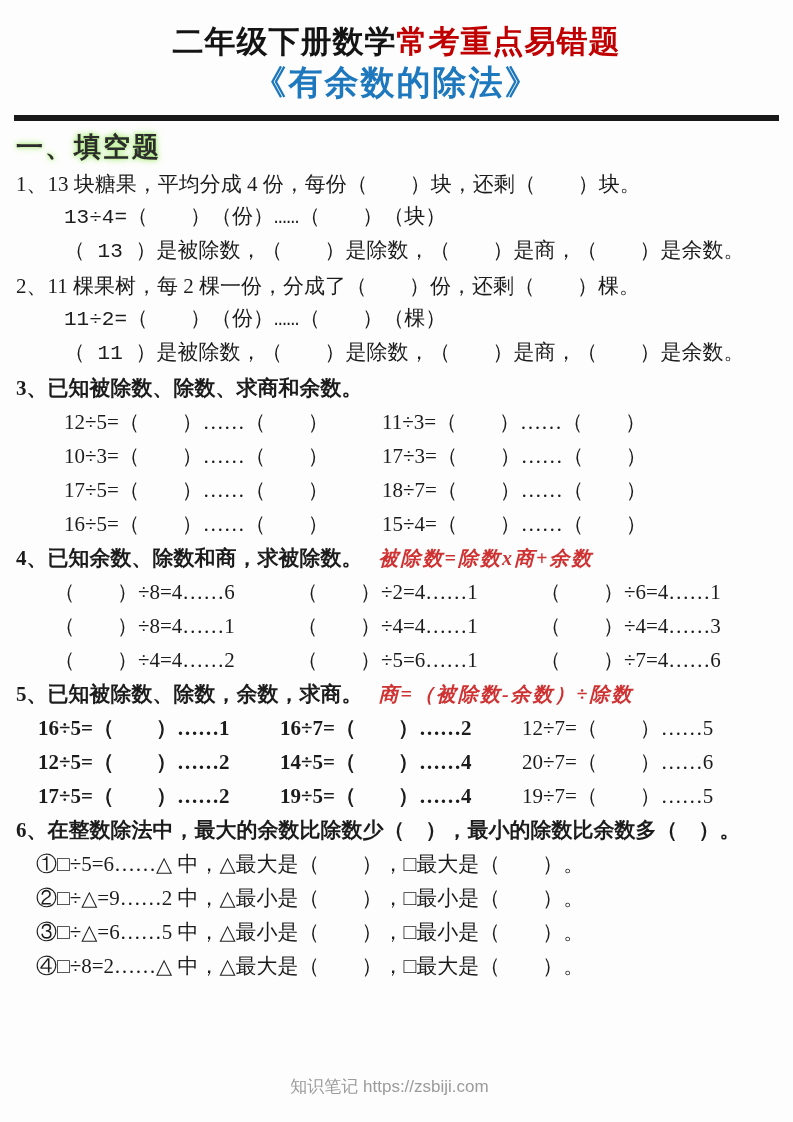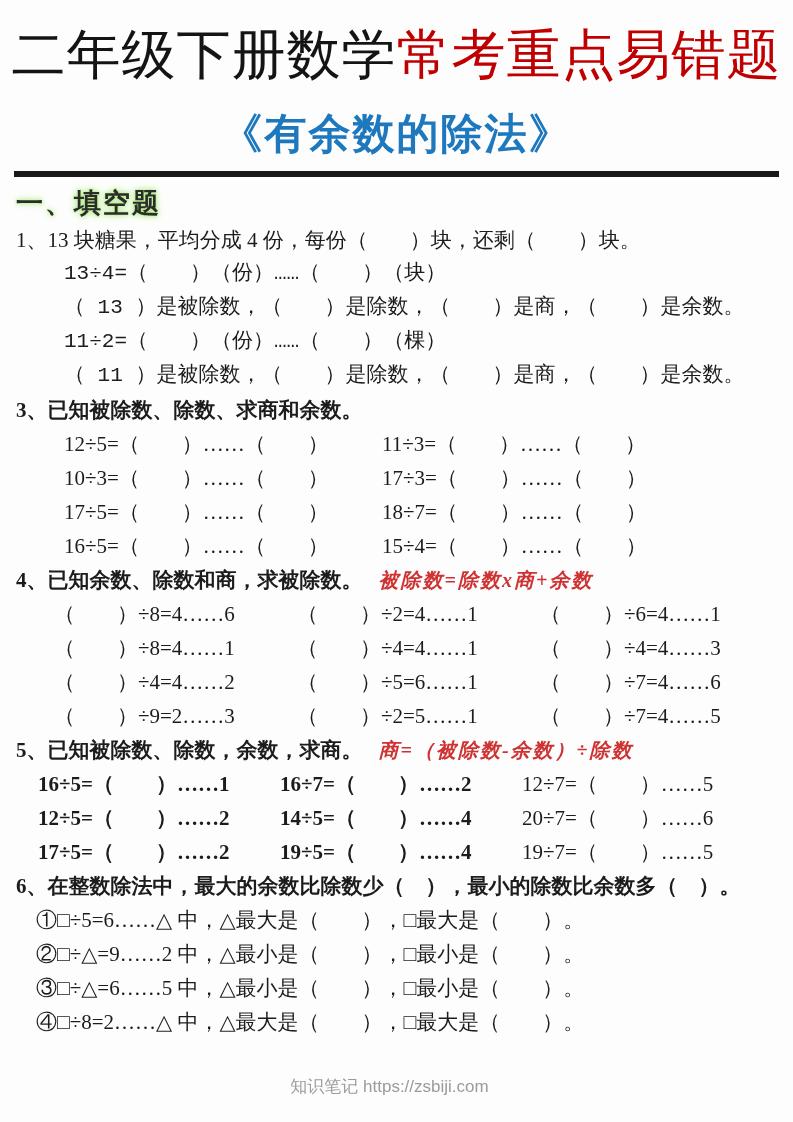--- a/index.html
+++ b/index.html
@@ -8,27 +8,27 @@
     position:relative;
     width:793px; height:1122px;
     margin:0 auto;
     background:#fdfdfd;
     overflow:hidden;
     font-family:"Liberation Serif","DejaVu Serif",serif;
     color:#1c1c1c;
   }
   .header { text-align:center; padding-top:24px; }
   .title {
-    font-size:54px; font-weight:normal; letter-spacing:1px;
+    font-size:31px; font-weight:bold; letter-spacing:1px;
     color:#141414; line-height:1.15; white-space:nowrap;
   }
   .title .red-part { color:#c00000; }
   .subtitle {
-    font-size:42px; font-weight:bold; color:#1e78be;
-    margin-top:20px; letter-spacing:2px;
+    font-size:34px; font-weight:bold; color:#1e78be;
+    margin-top:0; letter-spacing:2px;
   }
   .double-rule {
     margin:9px 14px 0 14px; height:4px;
     border-top:3px solid #191919; border-bottom:3px solid #191919;
   }
   .content { padding:6px 10px 0 16px; font-size:21px; }
   .line { line-height:34px; white-space:nowrap; }
   .sec-heading {
     display:inline-block; font-size:27px; font-weight:bold;
     line-height:40px; color:#2c2c2c; letter-spacing:2px;
@@ -69,34 +69,34 @@
   <div class="content">
 
     <div>
       <span class="sec-heading">一、填空题</span>
     </div>
 
     <div class="line">1、13 块糖果，平均分成 4 份，每份（　　）块，还剩（　　）块。</div>
     <div class="line indent">13÷4=（　　）（份）……（　　）（块）</div>
     <div class="line indent">（ 13 ）是被除数，（　　）是除数，（　　）是商，（　　）是余数。</div>
 
+    <div class="line">2、11 棵果树，每 2 棵一份，分成了（　　）份，还剩（　　）棵。</div>
     <div class="line indent">11÷2=（　　）（份）……（　　）（棵）</div>
     <div class="line indent">（ 11 ）是被除数，（　　）是除数，（　　）是商，（　　）是余数。</div>
 
     <div class="line qhead">3、已知被除数、除数、求商和余数。</div>
     <div class="line r3"><span class="cL">12÷5=（　　）……（　　）</span><span>11÷3=（　　）……（　　）</span></div>
     <div class="line r3"><span class="cL">10÷3=（　　）……（　　）</span><span>17÷3=（　　）……（　　）</span></div>
     <div class="line r3"><span class="cL">17÷5=（　　）……（　　）</span><span>18÷7=（　　）……（　　）</span></div>
     <div class="line r3"><span class="cL">16÷5=（　　）……（　　）</span><span>15÷4=（　　）……（　　）</span></div>
 
     <div class="line"><span class="qhead">4、已知余数、除数和商，求被除数。</span><span class="annot">被除数=除数x商+余数</span></div>
     <div class="line r4"><span class="c">（　　）÷8=4……6</span><span class="c">（　　）÷2=4……1</span><span>（　　）÷6=4……1</span></div>
     <div class="line r4"><span class="c">（　　）÷8=4……1</span><span class="c">（　　）÷4=4……1</span><span>（　　）÷4=4……3</span></div>
     <div class="line r4"><span class="c">（　　）÷4=4……2</span><span class="c">（　　）÷5=6……1</span><span>（　　）÷7=4……6</span></div>
-    <div class="line r4"><span class="c">（　　）÷9=2……3</span><span class="c">（　　）÷2=5……1</span><span>（　　）÷7=4……5</span></div>
 
     <div class="line"><span class="qhead">5、已知被除数、除数，余数，求商。</span><span class="annot">商=（被除数-余数）÷除数</span></div>
     <div class="line r5"><span class="c">16÷5=（　　）……1</span><span class="c">16÷7=（　　）……2</span><span>12÷7=（　　）……5</span></div>
     <div class="line r5"><span class="c">12÷5=（　　）……2</span><span class="c">14÷5=（　　）……4</span><span>20÷7=（　　）……6</span></div>
     <div class="line r5"><span class="c">17÷5=（　　）……2</span><span class="c">19÷5=（　　）……4</span><span>19÷7=（　　）……5</span></div>
 
     <div class="line qhead q6head">6、在整数除法中，最大的余数比除数少（　），最小的除数比余数多（　）。</div>
     <div class="line r6">①□÷5=6……△ 中，△最大是（　　），□最大是（　　）。</div>
     <div class="line r6">②□÷△=9……2 中，△最小是（　　），□最小是（　　）。</div>
     <div class="line r6">③□÷△=6……5 中，△最小是（　　），□最小是（　　）。</div>

